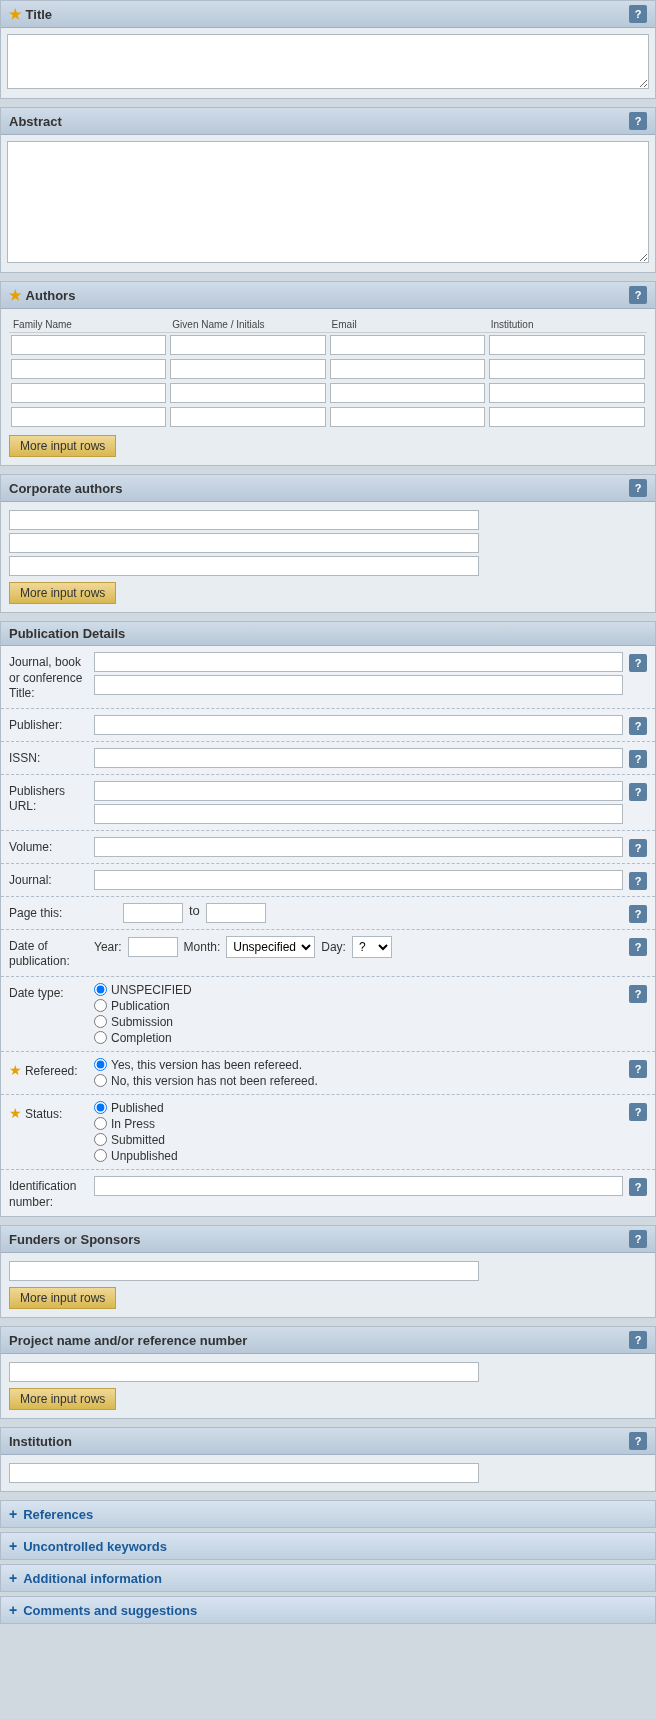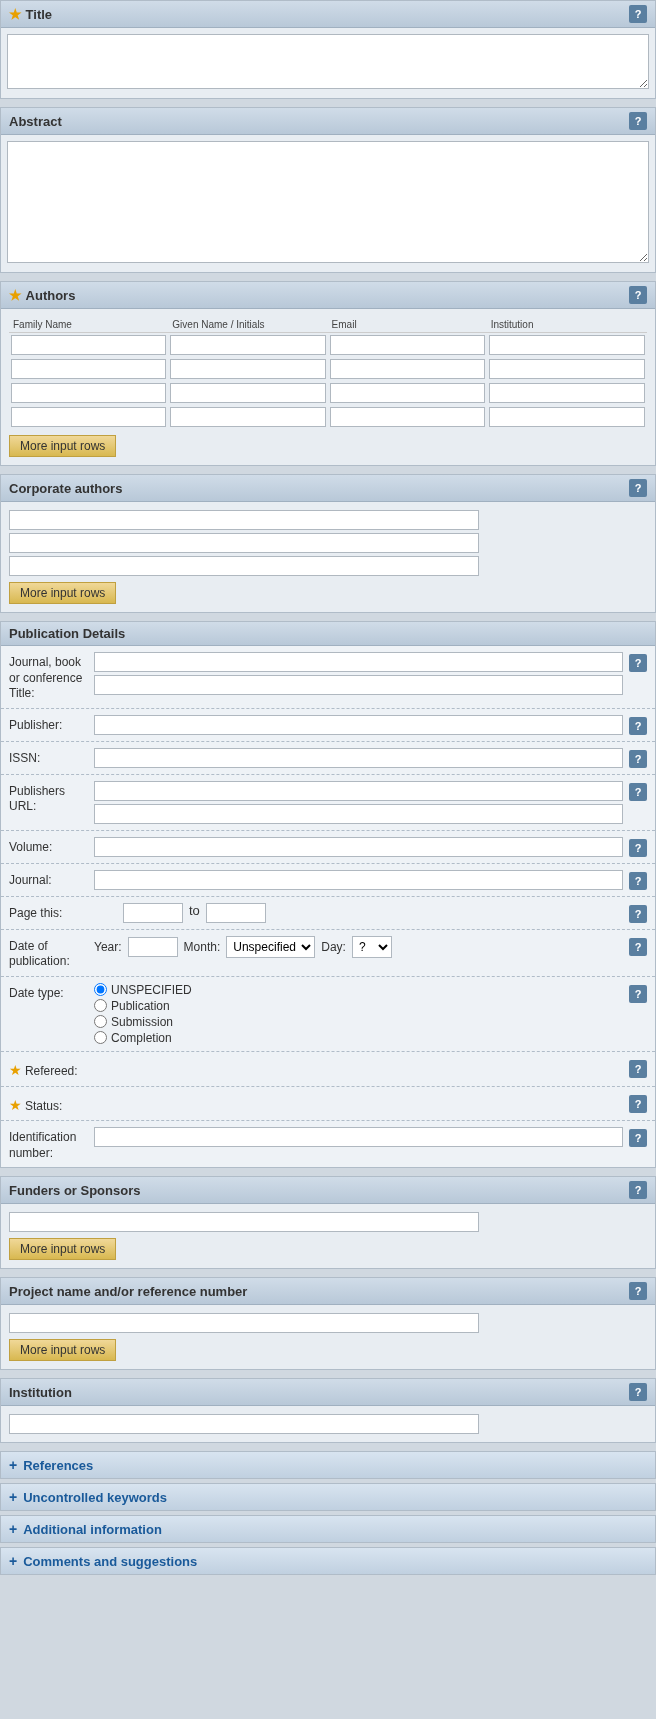--- a/index.html
+++ b/index.html
@@ -464,29 +464,61 @@
       <div class="pub-help">
         <button class="help-btn">?</button>
       </div>
     </div>
 
     <div class="pub-row">
       <div class="pub-label">
         <span class="star">★</span>
         <span>Refereed:</span>
       </div>
+      <div class="pub-field">
+        <div class="radio-group">
+          <label>
+            <input type="radio" name="refereed" value="yes" checked="" style="">
+            <span>Yes, this version has been refereed.</span>
+          </label>
+          <label>
+            <input type="radio" name="refereed" value="no" style="">
+            <span>No, this version has not been refereed.</span>
+          </label>
+        </div>
+      </div>
       <div class="pub-help">
         <button class="help-btn">?</button>
       </div>
     </div>
 
     <div class="pub-row">
       <div class="pub-label">
         <span class="star">★</span>
         <span>Status:</span>
+      </div>
+      <div class="pub-field">
+        <div class="radio-group">
+          <label>
+            <input type="radio" name="status" value="Published" checked="" style="">
+            <span>Published</span>
+          </label>
+          <label>
+            <input type="radio" name="status" value="In Press" style="">
+            <span>In Press</span>
+          </label>
+          <label>
+            <input type="radio" name="status" value="Submitted" style="">
+            <span>Submitted</span>
+          </label>
+          <label>
+            <input type="radio" name="status" value="Unpublished" style="">
+            <span>Unpublished</span>
+          </label>
+        </div>
       </div>
       <div class="pub-help">
         <button class="help-btn">?</button>
       </div>
     </div>
 
     <div class="pub-row">
       <div class="pub-label">Identification number:</div>
       <div class="pub-field">
         <input type="text" style="width: 100%;">

